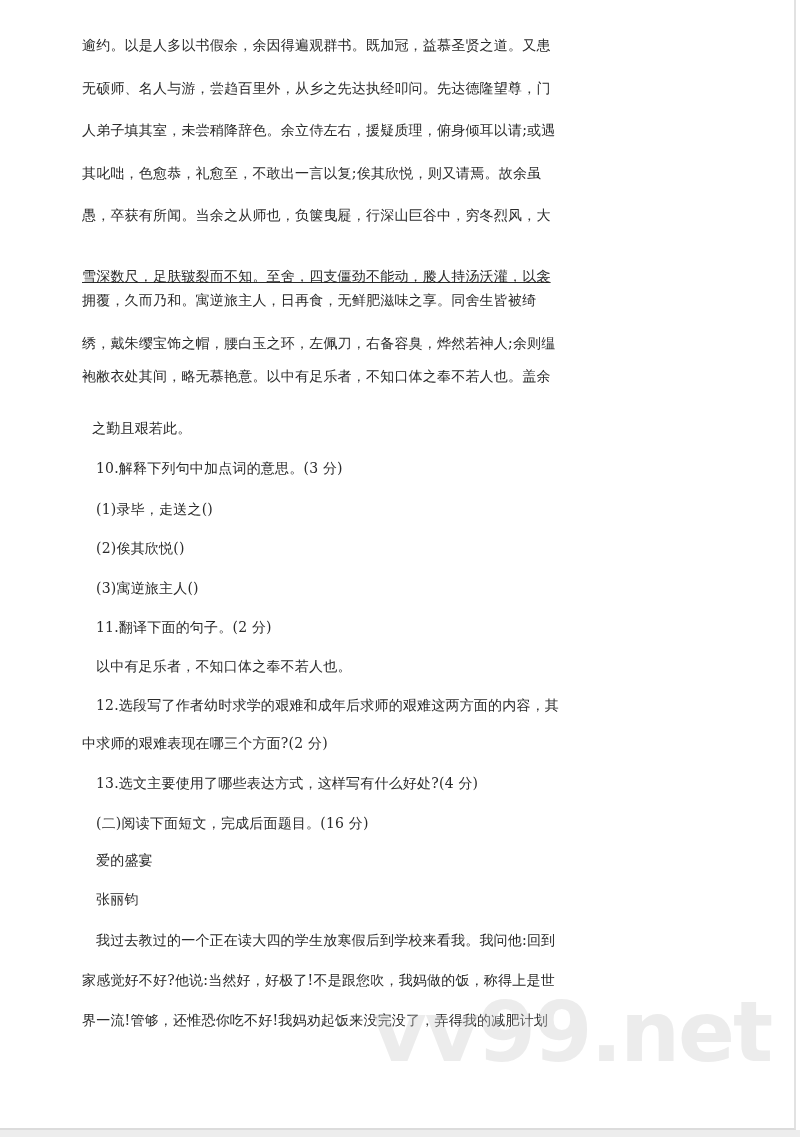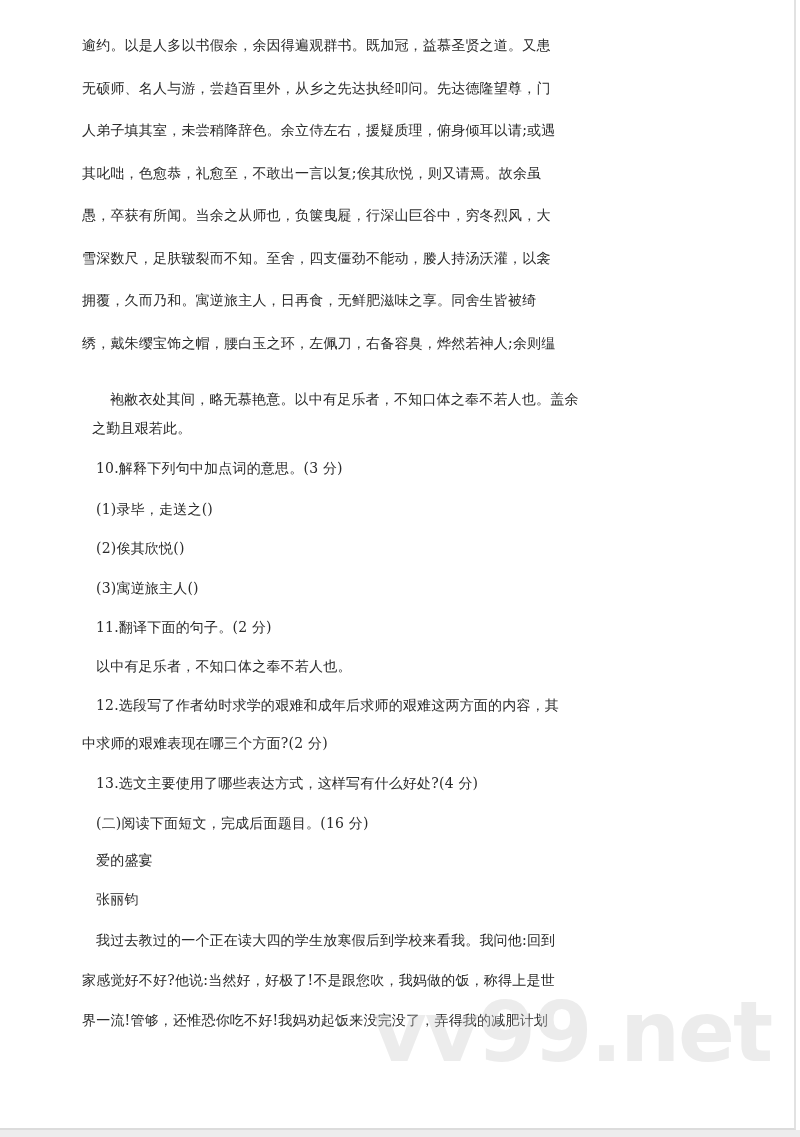--- a/index.html
+++ b/index.html
@@ -60,24 +60,24 @@
 </head>
 <body>
 
 <div class="page">
 
   <div class="line" style="top:33px;">逾约。以是人多以书假余，余因得遍观群书。既加冠，益慕圣贤之道。又患</div>
   <div class="line" style="top:76px;">无硕师、名人与游，尝趋百里外，从乡之先达执经叩问。先达德隆望尊，门</div>
   <div class="line" style="top:118px;">人弟子填其室，未尝稍降辞色。余立侍左右，援疑质理，俯身倾耳以请;或遇</div>
   <div class="line" style="top:203px;">愚，卒获有所闻。当余之从师也，负箧曳屣，行深山巨谷中，穷冬烈风，大</div>
   <div class="line" style="top:161px;">其叱咄，色愈恭，礼愈至，不敢出一言以复;俟其欣悦，则又请焉。故余虽</div>
-  <div class="line" style="top:246px;">雪深数尺，足肤皲裂而不知。至舍，四支僵劲不能动，媵人持汤沃灌，以衾</div>
+  <div class="line" style="top:264px;text-decoration:underline;">雪深数尺，足肤皲裂而不知。至舍，四支僵劲不能动，媵人持汤沃灌，以衾</div>
   <div class="line" style="top:288px;">拥覆，久而乃和。寓逆旅主人，日再食，无鲜肥滋味之享。同舍生皆被绮</div>
   <div class="line" style="top:331px;">绣，戴朱缨宝饰之帽，腰白玉之环，左佩刀，右备容臭，烨然若神人;余则缊</div>
-  <div class="line" style="top:387px;margin-left:28px;">袍敝衣处其间，略无慕艳意。以中有足乐者，不知口体之奉不若人也。盖余</div>
+  <div class="line" style="top:364px;">袍敝衣处其间，略无慕艳意。以中有足乐者，不知口体之奉不若人也。盖余</div>
   <div class="line" style="top:416px;margin-left:10px;">之勤且艰若此。</div>
 
   <div class="line indent" style="top:456px;">10.解释下列句中加点词的意思。(3 分)</div>
   <div class="line indent" style="top:497px;text-align:right;">(1)录毕，走送之()</div>
   <div class="line indent" style="top:536px;">(2)俟其欣悦()</div>
   <div class="line indent" style="top:576px;">(3)寓逆旅主人()</div>
 
   <div class="line indent" style="top:615px;">11.翻译下面的句子。(2 分)</div>
   <div class="line indent" style="top:654px;">以中有足乐者，不知口体之奉不若人也。</div>
 

